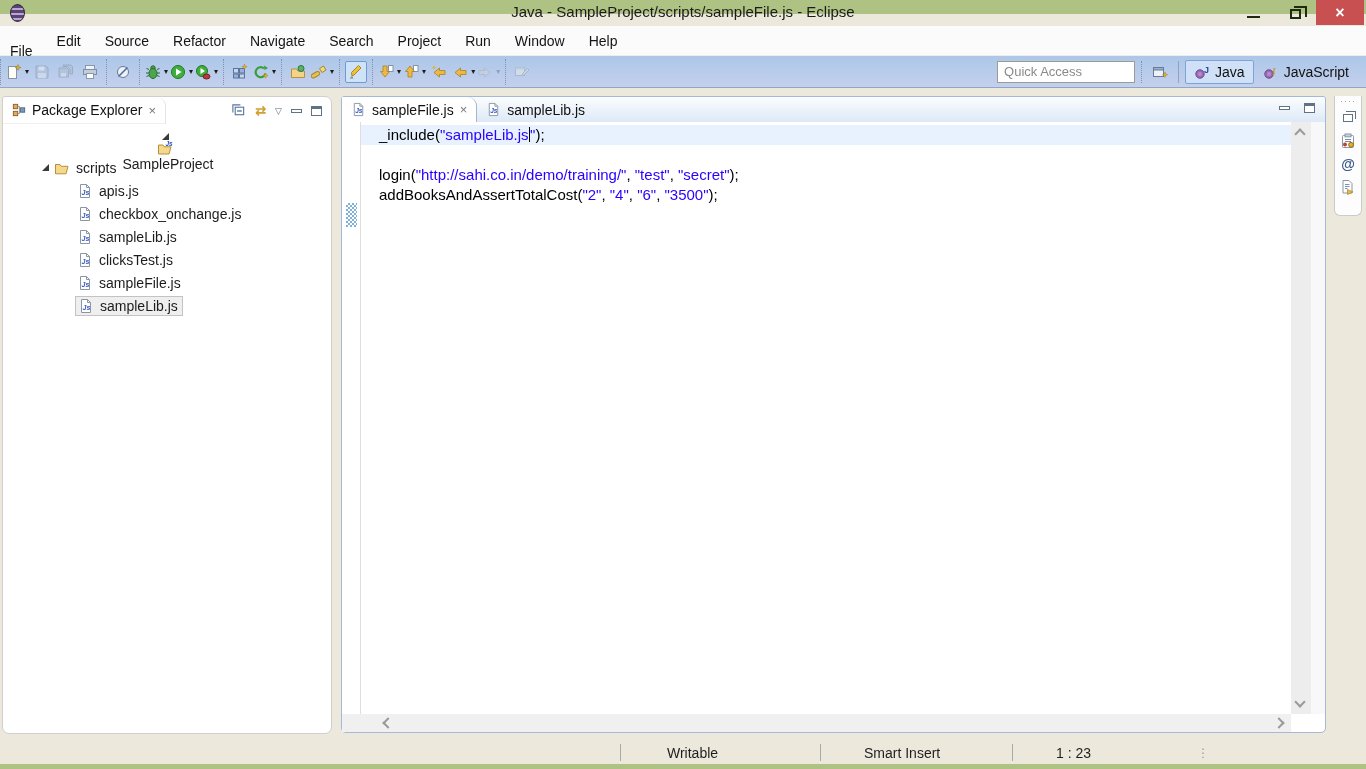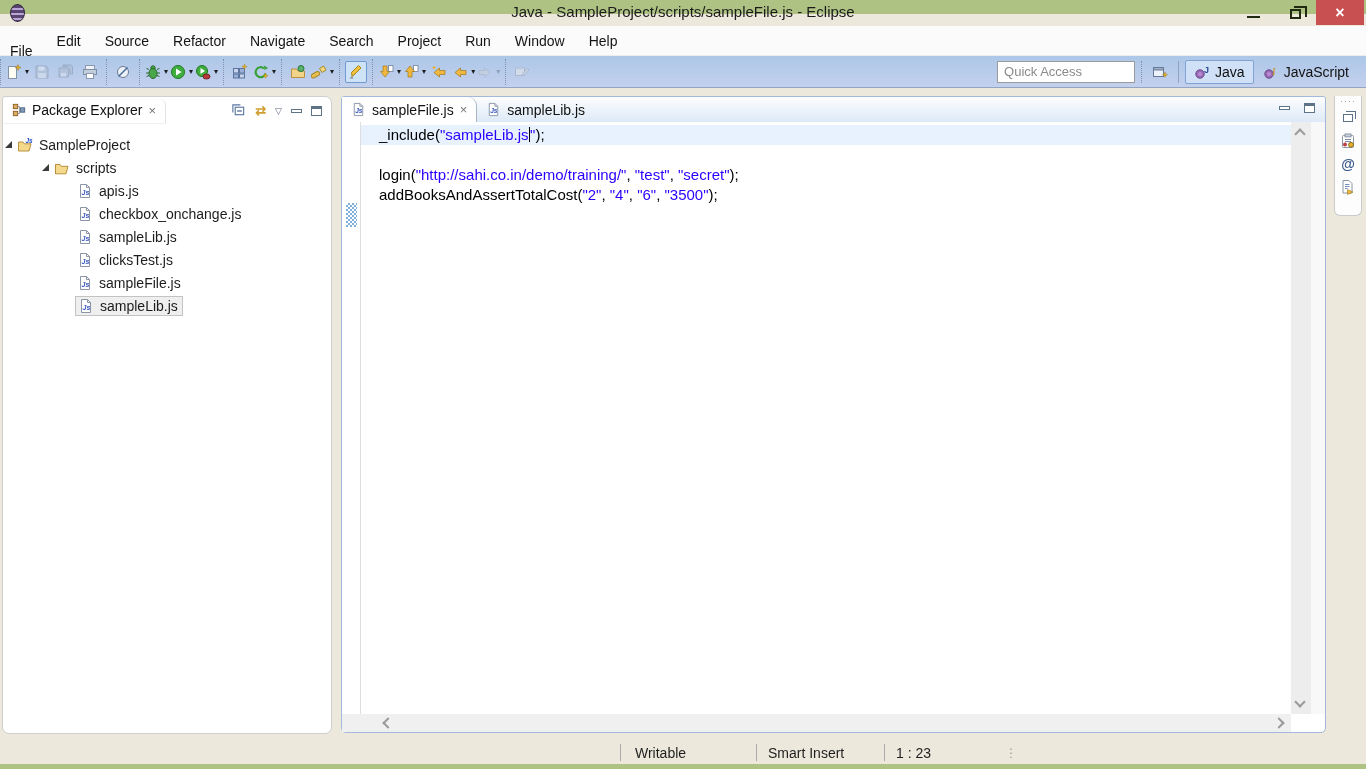--- a/index.html
+++ b/index.html
@@ -57,21 +57,21 @@
   .tab-x { font-size:13px; color:#777; line-height:1; }
   .pkg-tools { margin-left:auto; display:flex; align-items:center; gap:9px; padding-right:9px; }
   .vmenu { font-size:9px; color:#5c6c80; }
   .box-min { width:11px; height:4px; background:#fff; border:1px solid #5f7387; }
   .box-max { width:11px; height:10px; background:#fff; border:1px solid #5f7387; border-top-width:3px; }
 
   .tree { padding-top:9px; font-size:14px; color:#1c1c1c; }
   .trow { height:23px; display:flex; align-items:center; }
   .trow .arrow { width:0; height:0; border-left:7px solid transparent; border-bottom:7px solid #3a3a3a;
                  margin-right:5px; }
-  .d0 { padding-left:2px; } .d1 { padding-left:39px; } .d2 { padding-left:74px; }
+  .d0 { padding-left:2px;flex-direction:column; } .d1 { padding-left:39px; } .d2 { padding-left:74px; }
   .ticon { width:16px; height:16px; margin-right:6px; flex:0 0 auto; }
   .sel-wrap { display:flex; align-items:center; background:#efefef; border:1px solid #c3c3c3;
               padding:1px 4px 1px 2px; margin-left:-2px; }
   .sel-wrap .ticon { margin-right:6px; }
 
   
   .editor { position:absolute; left:341px; top:96px; width:985px; height:637px; background:#fff;
             border:1px solid #a3b8da; border-radius:3px 3px 5px 5px; }
   .tabstrip { position:relative; height:25px; background:linear-gradient(#fcfdfe,#dde9f7);
               display:flex; align-items:stretch; border-radius:3px 3px 0 0; }
@@ -110,21 +110,21 @@
              display:flex; flex-direction:column; align-items:center; padding-top:1px; }
   .handle-dots { font-size:9px; letter-spacing:1px; color:#9a9a9a; line-height:8px; }
   .mini-btn { width:20px; height:20px; display:flex; align-items:center; justify-content:center; margin-top:3px; }
   .restore-mini { width:10px; height:8px; border:1px solid #5f7387; position:relative; background:#fff; }
   .restore-mini::before { content:""; position:absolute; left:2px; top:-4px; width:9px; height:7px;
              border:1px solid #5f7387; border-left:none; border-bottom:none; }
   .at-glyph { font-size:14px; color:#3a5a8c; font-weight:bold; }
 
   
   .statusbar { position:absolute; left:0; top:740px; width:1366px; height:25px; display:flex;
-               align-items:center; font-size:14px; color:#1e1e1e; }
+               align-items:center; font-size:14px; color:#1e1e1e;gap:32px; }
   .ssep { width:1px; height:17px; background:#ababab; }
   .sb-writable { width:135px; padding-left:14px; }
   .sb-insert { width:127px; padding-left:11px; }
   .sb-pos { width:110px; padding-left:11px; }
   .sb-dots { color:#9a9a9a; font-size:12px; margin-left:10px; }
   .bottom-strip { position:absolute; left:0; bottom:0; width:1366px; height:5px; background:#aec383; }
 
   svg { display:block; }
 </style>
 </head>

